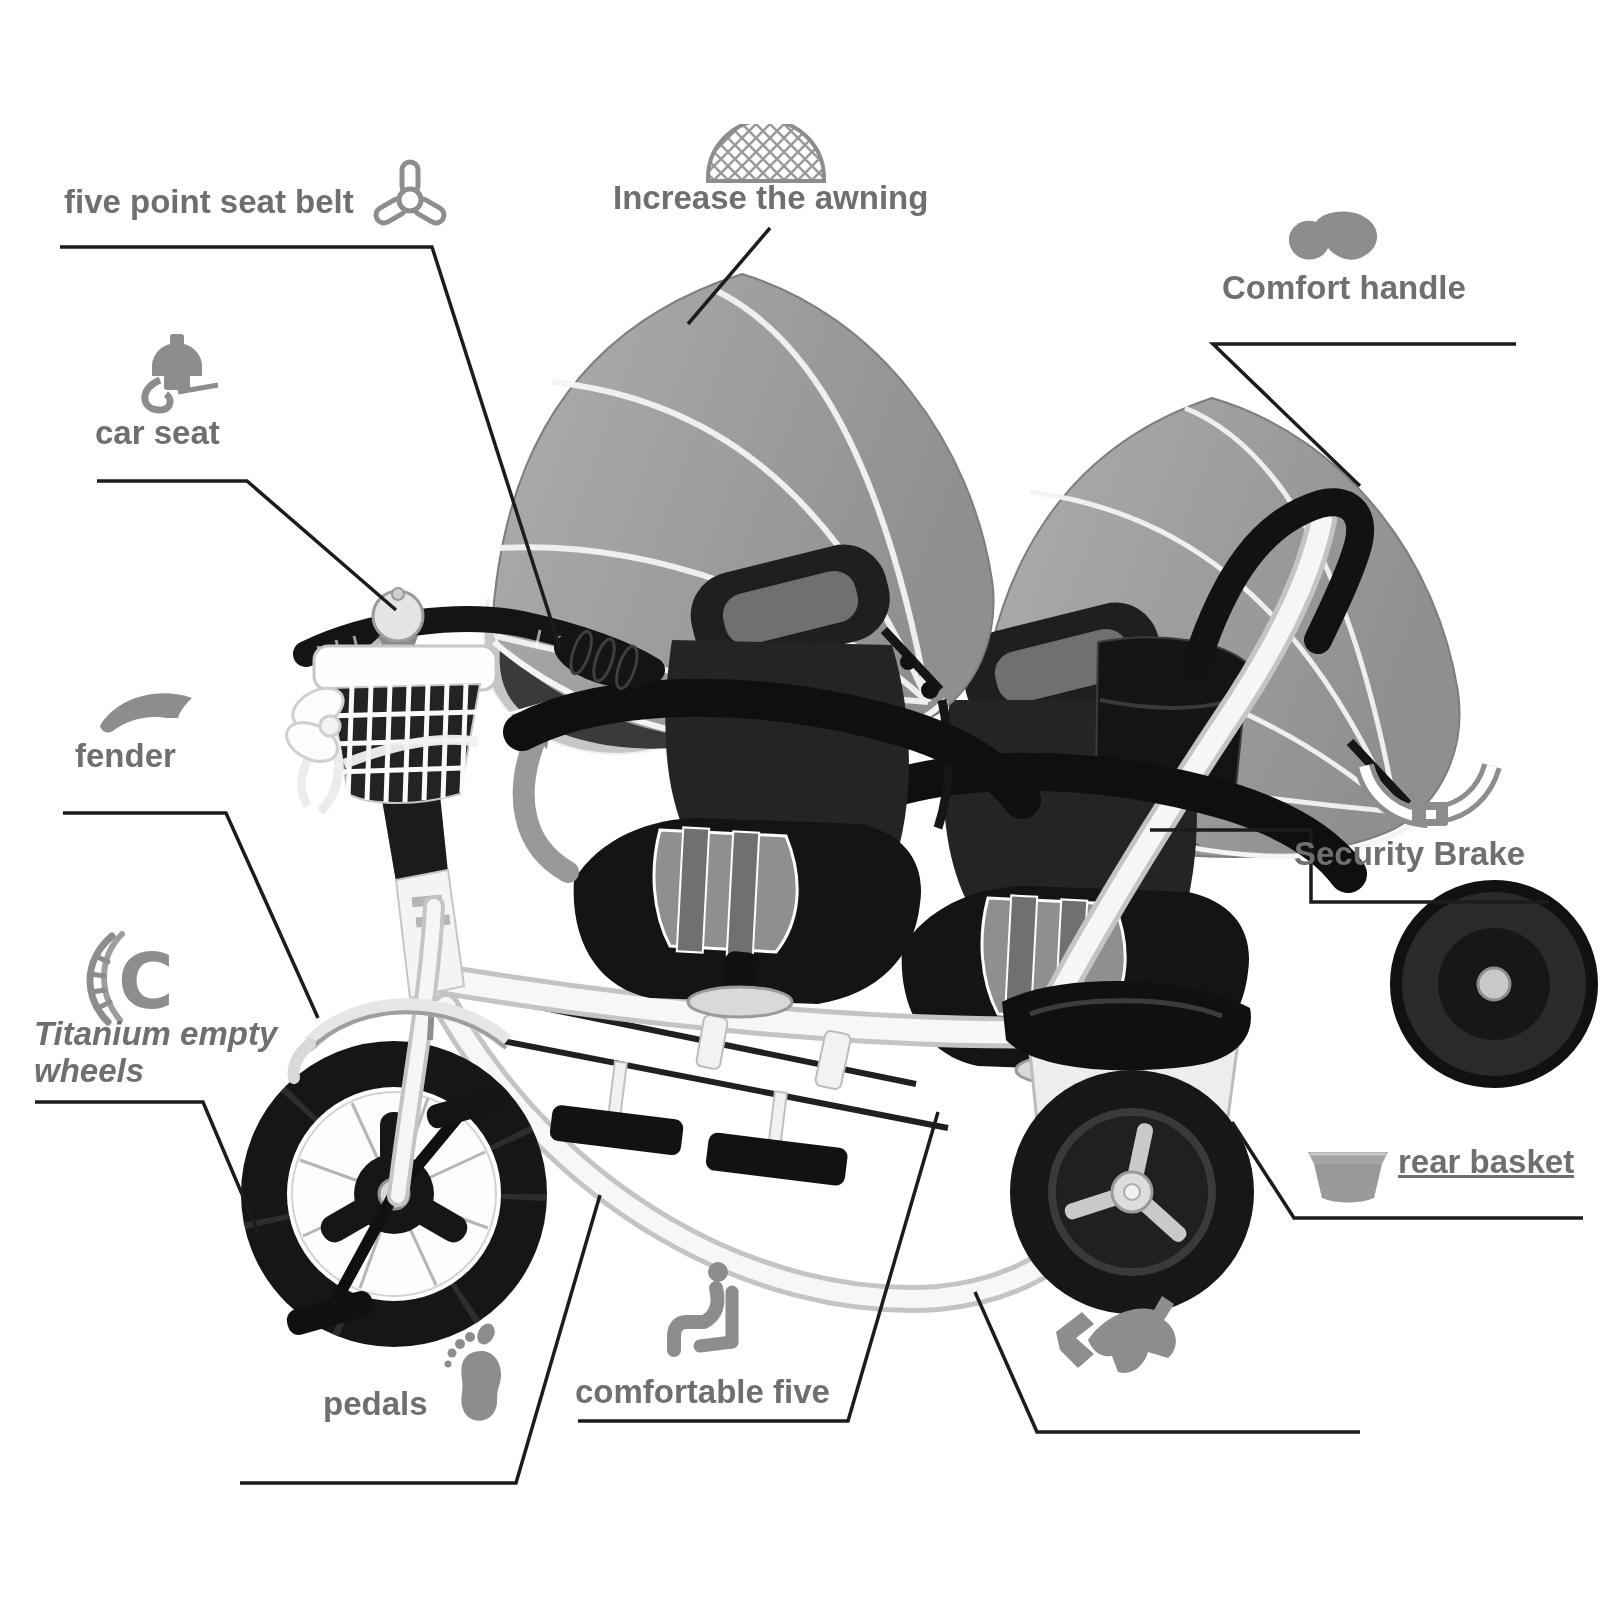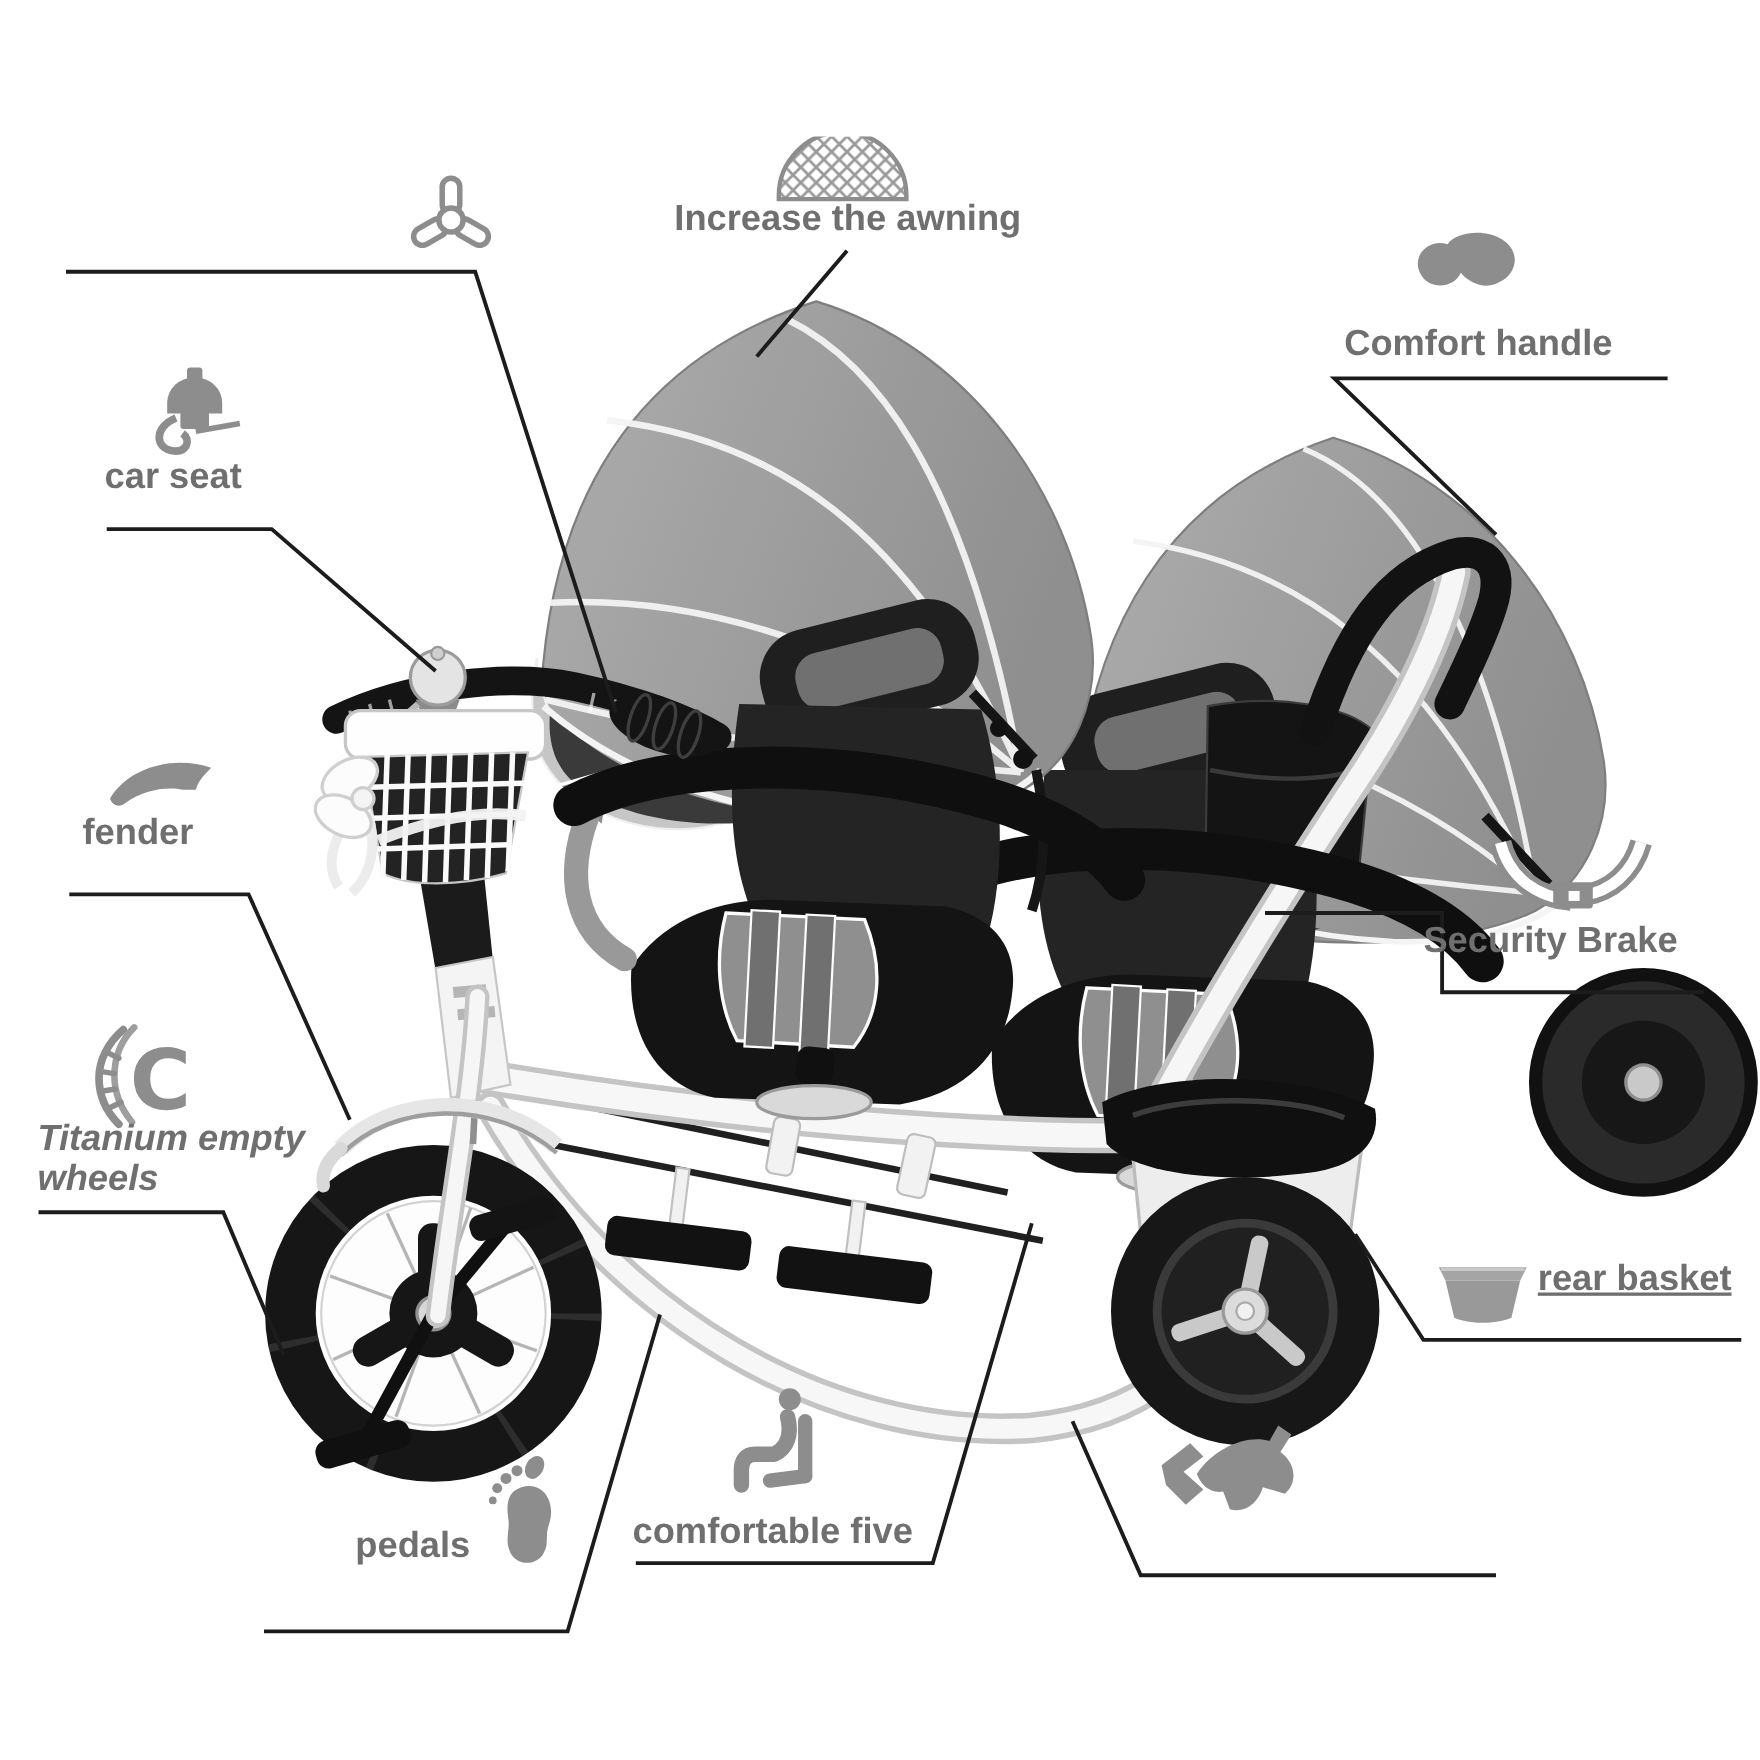--- a/index.html
+++ b/index.html
@@ -5,21 +5,21 @@
   html,body{margin:0;padding:0;background:#ffffff;}
   .canvas{position:relative;width:1600px;height:1600px;background:#ffffff;overflow:hidden;
           font-family:"Liberation Sans", sans-serif;}
   .art{position:absolute;left:0;top:0;width:1600px;height:1600px;}
   .lbl{position:absolute;font-weight:bold;color:#6f6f6f;font-size:33px;line-height:1.12;white-space:nowrap;}
   .lbl-wrap{white-space:normal;font-style:italic;}
   .ic{position:absolute;}
   
   .lbl-five{left:64px;top:184px;}
   .lbl-awning{left:613px;top:180px;}
-  .lbl-comfort{left:1222px;top:270px;margin-top:24px;}
+  .lbl-comfort{left:1222px;top:270px;}
   .lbl-bell{left:95px;top:415px;}
   .lbl-fender{left:75px;top:738px;}
   .lbl-titanium{left:34px;top:1016px;width:290px;}
   .lbl-fence{left:1294px;top:836px;}
   .lbl-rearbasket{left:1398px;top:1144px;text-decoration:underline;}
   .lbl-pedals{left:323px;top:1386px;text-align:center;}
   .lbl-seat{left:575px;top:1374px;}
   .lbl-brake{left:1027px;top:1388px;}
   
   .ic-five{left:372px;top:156px;}
@@ -363,20 +363,21 @@
     <path d="M 76 84 L 44 88" stroke="#8d8d8d" stroke-width="13" stroke-linecap="round"></path>
   </svg>
 
   <svg class="ic ic-brake" width="142" height="100" viewBox="0 0 142 100">
     <g fill="#8d8d8d">
       <path d="M 8 40 L 34 20 L 46 32 L 28 46 L 46 62 L 30 76 L 12 58 Z"></path>
       <path d="M 40 48 C 56 24 86 12 106 18 L 114 4 L 126 12 L 116 28 C 130 38 132 56 120 66 L 100 60 C 96 74 84 84 70 80 L 64 64 C 52 66 44 58 40 48 Z"></path>
     </g>
   </svg>
 
+  <div class="lbl lbl-five">five point seat belt</div>
   <div class="lbl lbl-awning">Increase the awning</div>
   <div class="lbl lbl-comfort">Comfort handle</div>
   <div class="lbl lbl-bell">car seat</div>
   <div class="lbl lbl-fender">fender</div>
   <div class="lbl lbl-titanium lbl-wrap">Titanium empty wheels</div>
   <div class="lbl lbl-fence">Security Brake</div>
   <div class="lbl lbl-rearbasket">rear basket</div>
   <div class="lbl lbl-pedals">pedals</div>
   <div class="lbl lbl-seat">comfortable five</div>
 </div>

